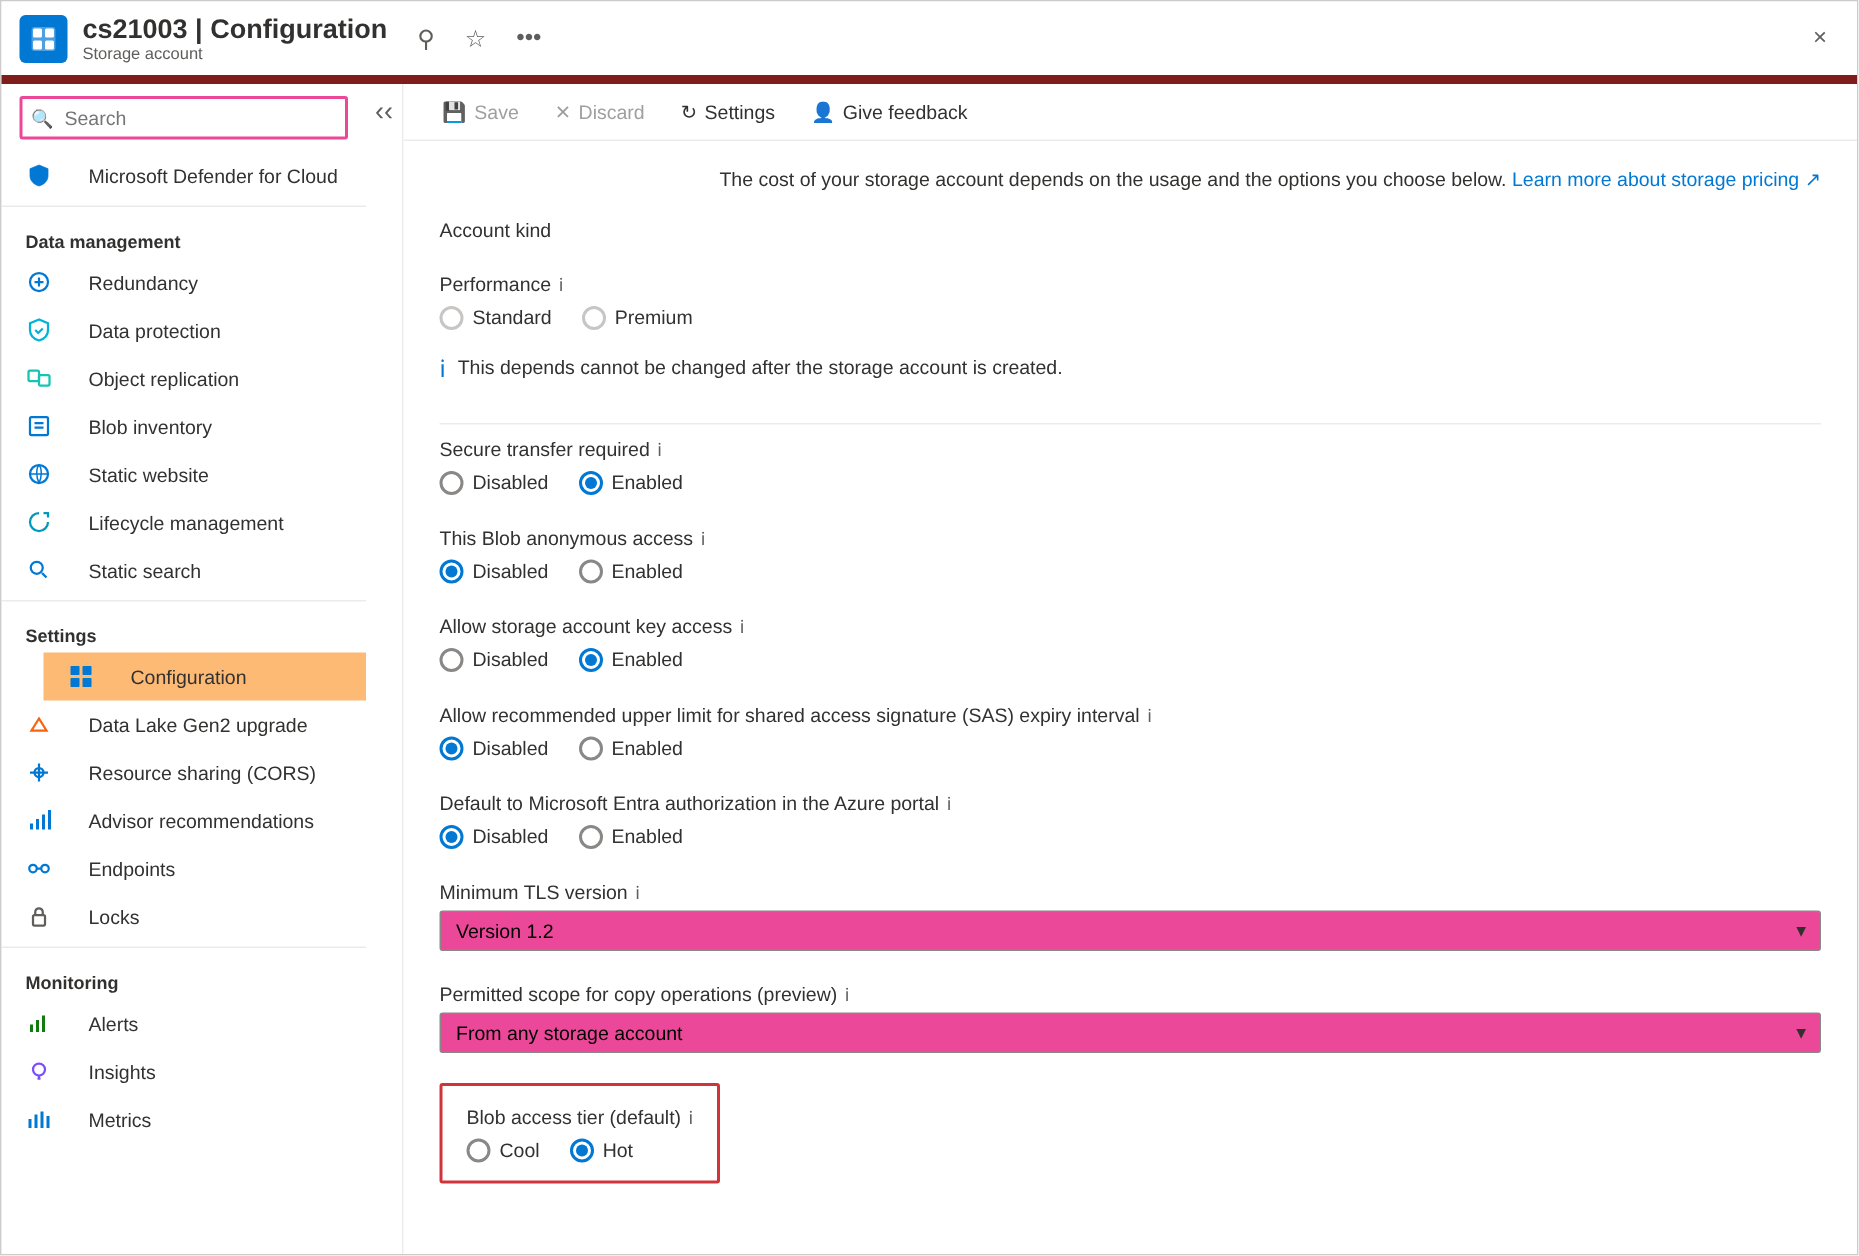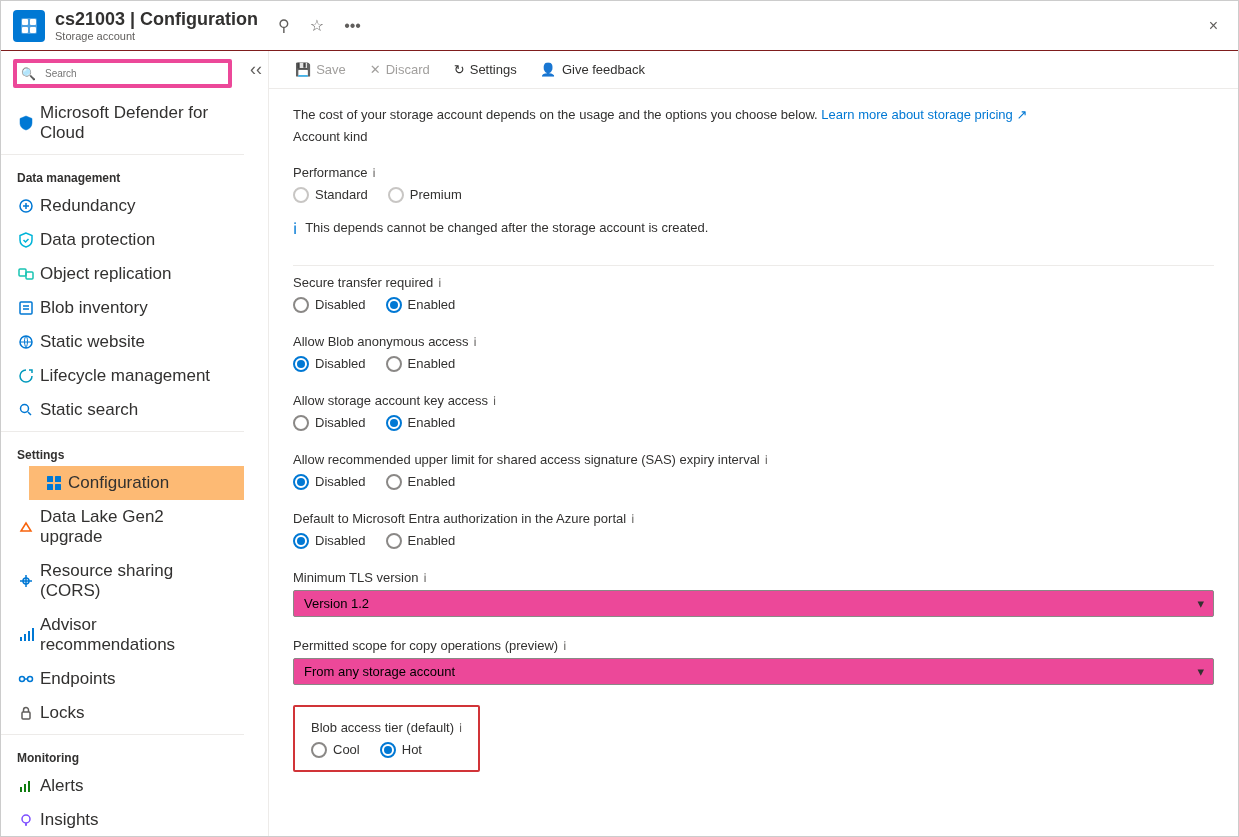--- a/index.html
+++ b/index.html
@@ -1,58 +1,58 @@
 <!DOCTYPE html>
 <html><head>
   <meta charset="utf-8">
   <style>
     * { box-sizing: border-box; margin: 0; padding: 0; }
     body { font-family: 'Segoe UI', Arial, sans-serif; font-size: 13px; color: #323130; background: #f3f2f1; height: 837px; width: 1239px; overflow: hidden; }
 
     .window { width: 1239px; height: 837px; background: #fff; border: 1px solid #ccc; display: flex; flex-direction: column; }
 
     
-    .title-bar { display: flex; align-items: center; padding: 8px 12px; border-bottom: 1px solid #7f1d1d; background: #fff; min-height: 48px; }
+    .title-bar { display: flex; align-items: center; padding: 8px 12px; border-bottom: 6px solid #7f1d1d; background: #fff; min-height: 48px; }
     .title-bar-icon { width: 32px; height: 32px; background: #0078d4; border-radius: 4px; display: flex; align-items: center; justify-content: center; margin-right: 10px; flex-shrink: 0; }
     .title-bar-icon svg { width: 20px; height: 20px; }
     .title-bar-text { display: flex; flex-direction: column; }
     .title-bar-title { font-size: 18px; font-weight: 600; color: #323130; }
     .title-bar-subtitle { font-size: 11px; color: #605e5c; }
     .title-bar-actions { display: flex; align-items: center; gap: 12px; margin-left: 16px; }
     .title-action-btn { background: none; border: none; cursor: pointer; color: #605e5c; font-size: 16px; padding: 4px; }
     .spacer { flex: 1; }
     .close-btn { background: none; border: none; cursor: pointer; font-size: 16px; color: #605e5c; padding: 4px 8px; }
 
     
     .main-layout { display: flex; flex: 1; overflow: hidden; }
 
     
     .sidebar { width: 268px; background: #fff; border-right: 1px solid #edebe9; overflow-y: auto; flex-shrink: 0; display: flex; flex-direction: column; }
     .sidebar-search { padding: 8px 12px; }
-    .sidebar-search input { width: 100%; padding: 5px 20px 5px 28px; border: 4px solid #ec4899; border-radius: 2px; font-size: 10px; background: #fff; }
+    .sidebar-search input { width: 100%; padding: 5px 20px 5px 28px; border: 2px solid #ec4899; border-radius: 2px; font-size: 13px; background: #fff; }
     .search-wrapper { position: relative; }
     .search-icon-inside { position: absolute; left: 8px; top: 50%; transform: translateY(-50%); color: #605e5c; font-size: 12px; }
     .sidebar-collapse { width: 24px; cursor: pointer; display: flex; align-items: center; justify-content: center; color: #605e5c; font-size: 16px; flex-shrink: 0; border: none; background: none; align-self: flex-start; padding: 8px 4px; }
 
     .sidebar-section-label { font-size: 12px; font-weight: 600; color: #323130; padding: 12px 16px 4px 16px; }
     .sidebar-divider { border: none; border-top: 1px solid #edebe9; margin: 4px 0; }
 
-    .sidebar-item { display: flex; align-items: center; gap: 5px; padding: 7px 16px; cursor: pointer; color: #323130; font-size: 17px; }
+    .sidebar-item { display: flex; align-items: center; gap: 24px; padding: 7px 16px; cursor: pointer; color: #323130; font-size: 13px; }
     .sidebar-item.active { background: #fdba74; font-weight: 500; margin-left: 28px; }
     .sidebar-item-icon { width: 18px; height: 18px; flex-shrink: 0; display: flex; align-items: center; justify-content: center; }
 
     
     .toolbar { display: flex; align-items: center; gap: 4px; padding: 6px 16px; border-bottom: 1px solid #edebe9; background: #fff; }
     .toolbar-btn { display: flex; align-items: center; gap: 5px; padding: 5px 10px; background: none; border: none; cursor: pointer; color: #323130; font-size: 13px; border-radius: 2px; }
     .toolbar-btn.disabled { color: #a19f9d; cursor: default; }
 
     
     .content { flex: 1; overflow-y: auto; padding: 16px 24px; background: #fff; }
 
-    .info-text { font-size: 13px; color: #323130; margin-bottom: 4px; line-height: 1.5; }
+    .info-text { font-size: 13px; color: #323130; margin-bottom: 16px; line-height: 1.5; text-align: right; }
     .info-link { color: #0078d4; text-decoration: none; }
 
     .field-group { margin-bottom: 20px; }
     .field-label { font-size: 13px; color: #323130; margin-bottom: 4px; display: flex; align-items: center; gap: 5px; }
     .field-value { font-size: 13px; color: #323130; }
     .info-icon { color: #605e5c; font-size: 12px; cursor: help; }
 
     .radio-group { display: flex; gap: 20px; align-items: center; margin-top: 6px; }
     .radio-option { display: flex; align-items: center; gap: 6px; cursor: pointer; font-size: 13px; }
     .radio-circle { width: 16px; height: 16px; border-radius: 50%; border: 2px solid #8a8886; display: inline-flex; align-items: center; justify-content: center; flex-shrink: 0; }
@@ -388,21 +388,21 @@
             <label class="radio-option">
               <div class="radio-circle selected"></div>
               <span>Enabled</span>
             </label>
           </div>
         </div>
 
         
         <div class="field-group">
           <div class="field-label">
-            <span>Allow Blob anonymous access</span>
+            <span>This Blob anonymous access</span>
             <span class="info-icon" title="More info">ℹ</span>
           </div>
           <div class="radio-group">
             <label class="radio-option">
               <div class="radio-circle selected"></div>
               <span>Disabled</span>
             </label>
             <label class="radio-option">
               <div class="radio-circle"></div>
               <span>Enabled</span>

